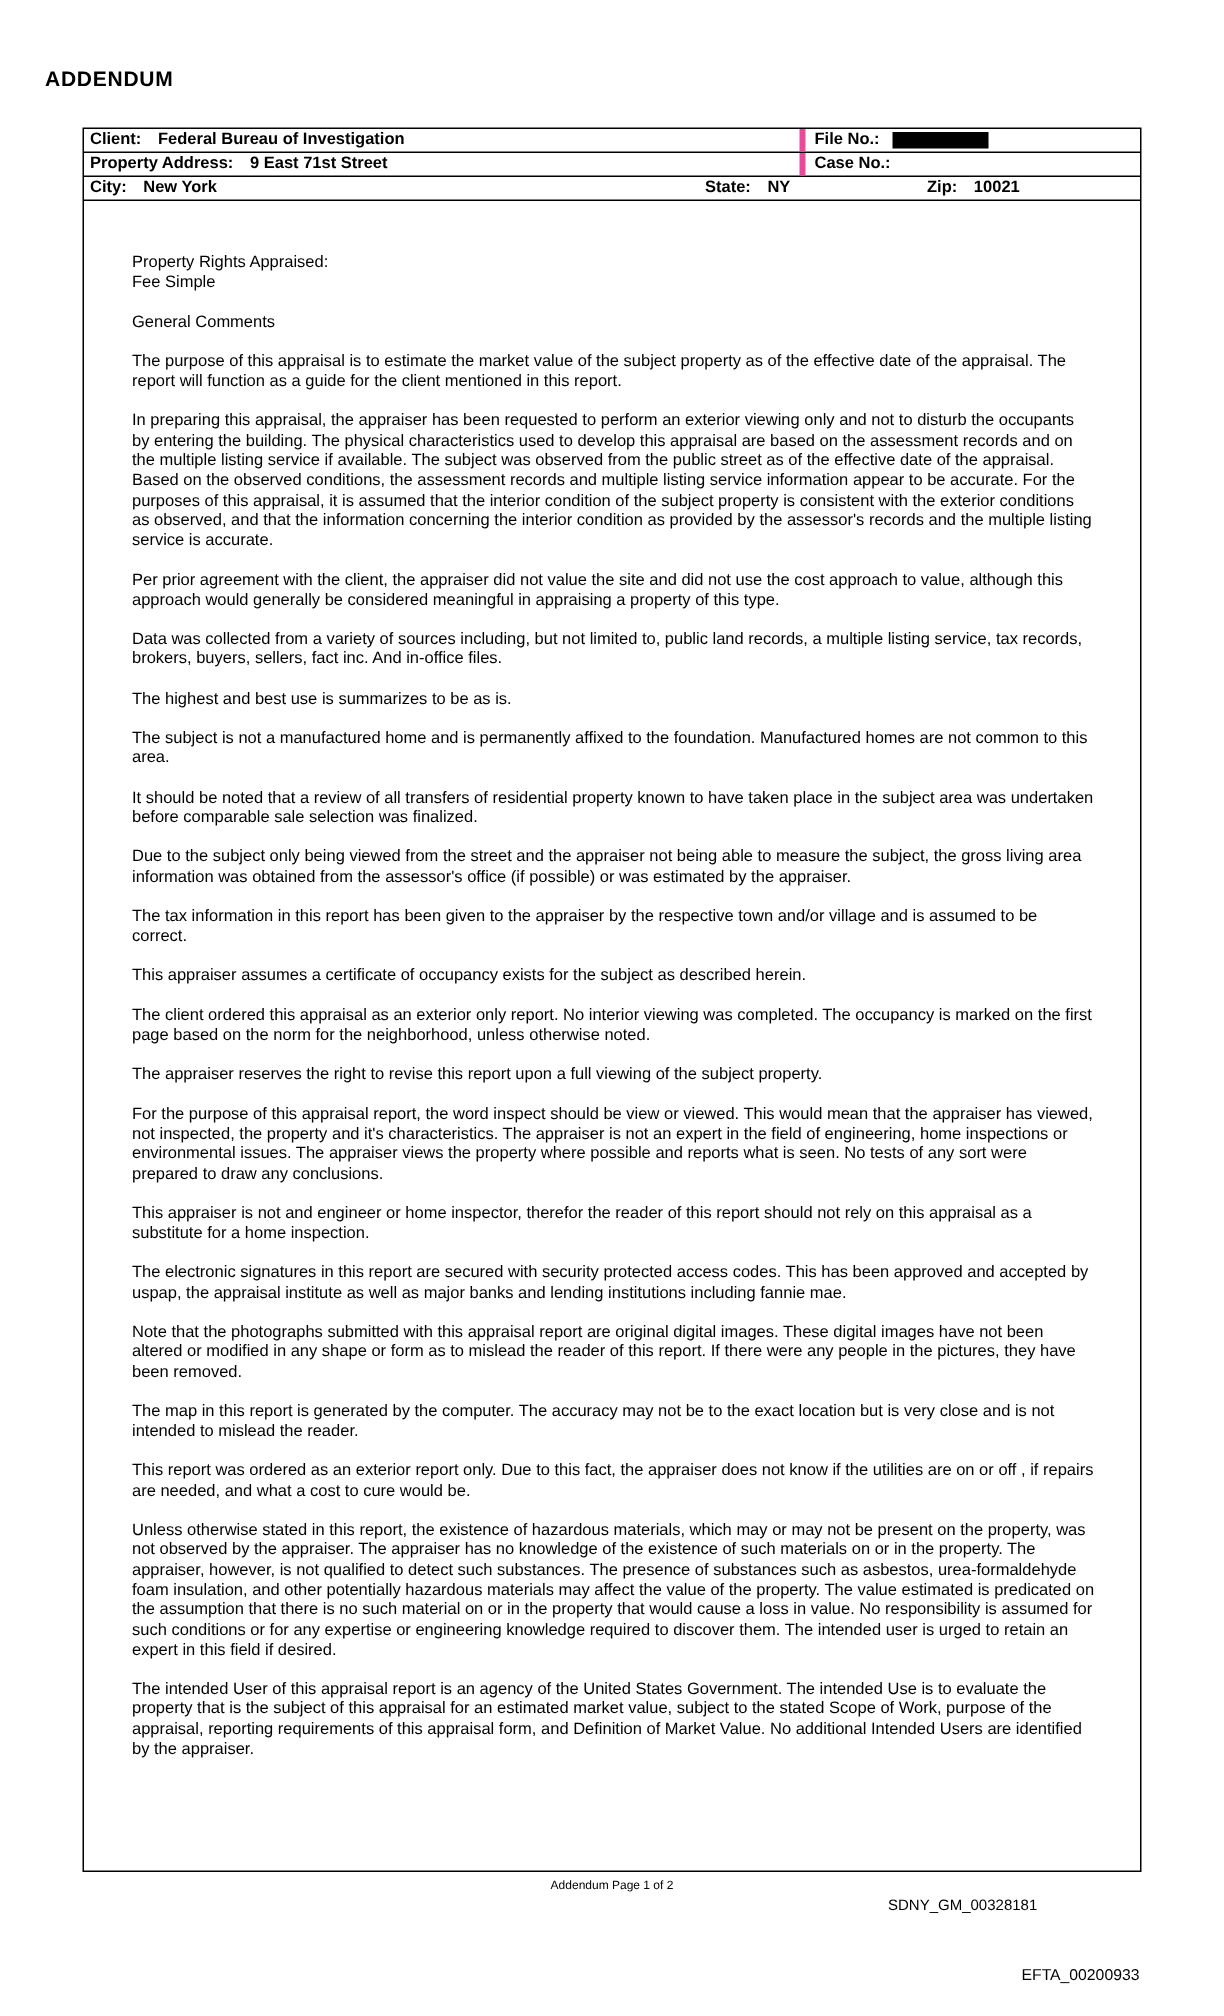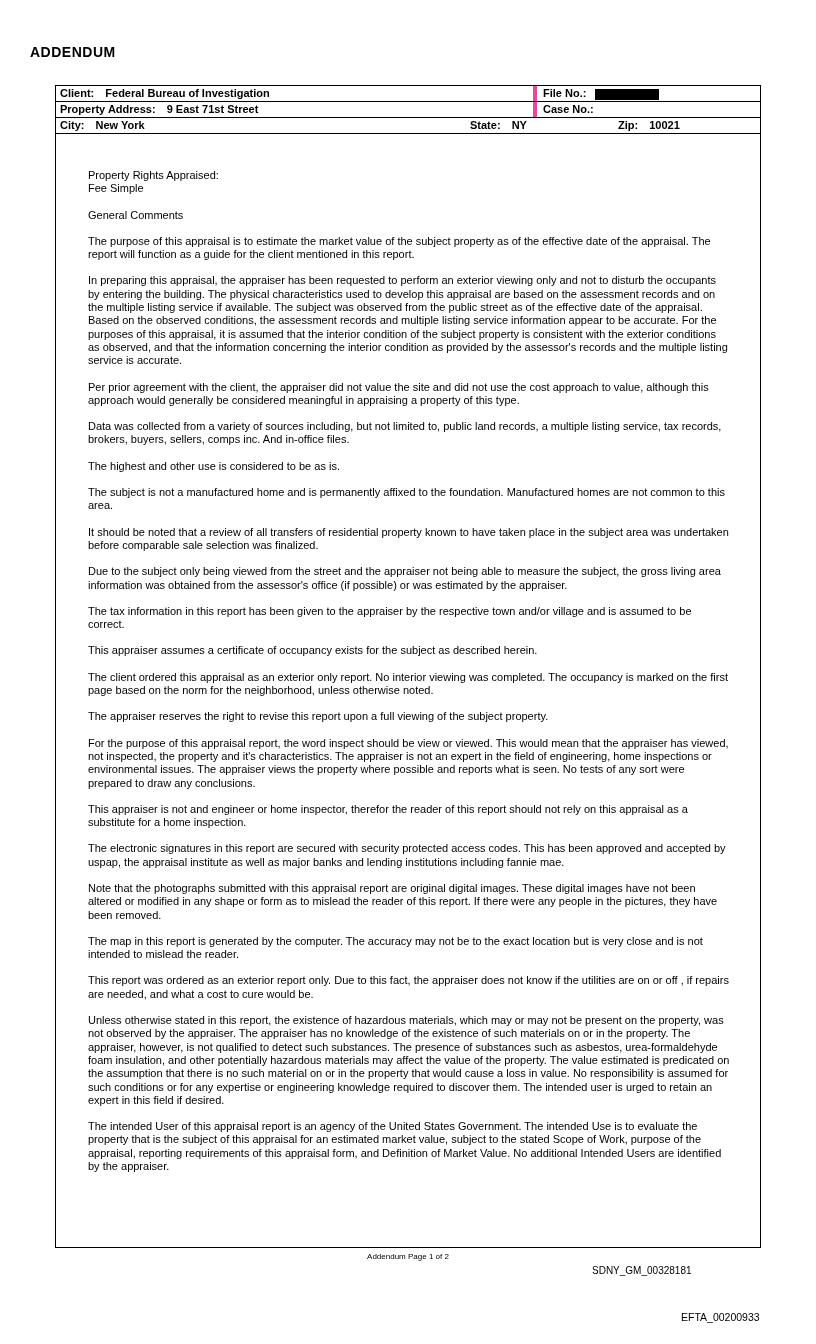--- a/index.html
+++ b/index.html
@@ -139,22 +139,22 @@
     </span>
   </div>
 
   <div class="body-text">
     <p>Property Rights Appraised:
 Fee Simple</p>
     <p>General Comments</p>
     <p>The purpose of this appraisal is to estimate the market value of the subject property as of the effective date of the appraisal.  The report will function as a guide for the client mentioned in this report.</p>
     <p>In preparing this appraisal, the appraiser has been requested to perform an exterior viewing only and not to disturb the occupants by entering the building.  The physical characteristics used to develop this appraisal are based on the assessment records and on the multiple listing service if available.  The subject was observed from the public street as of the effective date of the appraisal.  Based on the observed conditions, the assessment records and multiple listing service information appear to be accurate.  For the purposes of this appraisal, it is assumed that the interior condition of the subject property is consistent with the exterior conditions as observed, and that the information concerning the interior condition as provided by the assessor's records and the multiple listing service is accurate.</p>
     <p>Per prior agreement with the client, the appraiser did not value the site and did not use the cost approach to value, although this approach would generally be considered meaningful in appraising a property of this type.</p>
-    <p>Data was collected from a variety of sources including, but not limited to, public land records, a multiple listing service, tax records, brokers, buyers, sellers, comps inc. And in-office files.</p>
-    <p>The highest and other use is considered to be as is.</p>
+    <p>Data was collected from a variety of sources including, but not limited to, public land records, a multiple listing service, tax records, brokers, buyers, sellers, fact inc. And in-office files.</p>
+    <p>The highest and best use is summarizes to be as is.</p>
     <p>The subject is not a manufactured home and is permanently affixed to the foundation.  Manufactured homes are not common to this area.</p>
     <p>It should be noted that a review of all transfers of residential property known to have taken place in the subject area was undertaken before comparable sale selection was finalized.</p>
     <p>Due to the subject only being viewed from the street and the appraiser not being able to measure the subject, the gross living area information was obtained from the assessor's office (if possible) or was estimated by the appraiser.</p>
     <p>The tax information in this report has been given to the appraiser by the respective town and/or village and is assumed to be correct.</p>
     <p>This appraiser assumes a certificate of occupancy exists for the subject as described herein.</p>
     <p>The client ordered this appraisal as an exterior only report.  No interior viewing was completed.  The occupancy is marked on the first page based on the norm for the neighborhood, unless otherwise noted.</p>
     <p>The appraiser reserves the right to revise this report upon a full viewing of the subject property.</p>
     <p>For the purpose of this appraisal report, the word inspect should be view or viewed.  This would mean that the appraiser has viewed, not inspected, the property and it's characteristics.  The appraiser is not an expert in the field of engineering, home inspections or environmental issues.  The appraiser views the property where possible and reports what is seen.  No tests of any sort were prepared to draw any conclusions.</p>
     <p>This appraiser is not and engineer or home inspector, therefor the reader of this report should not rely on this appraisal as a substitute for a home inspection.</p>
     <p>The electronic signatures in this report are secured with security protected access codes.  This has been approved and accepted by uspap, the appraisal institute as well as major banks and lending institutions including fannie mae.</p>

